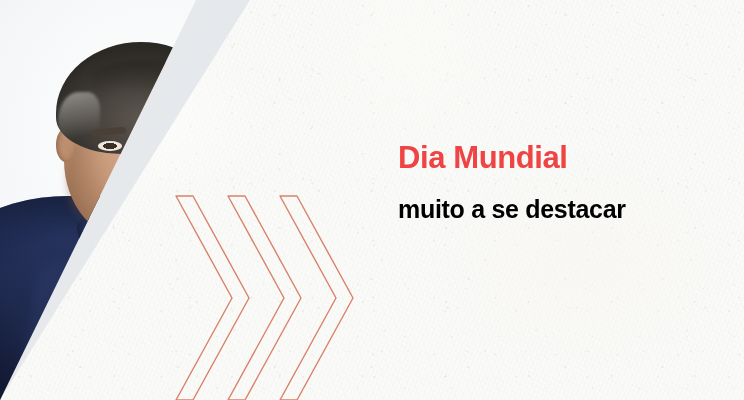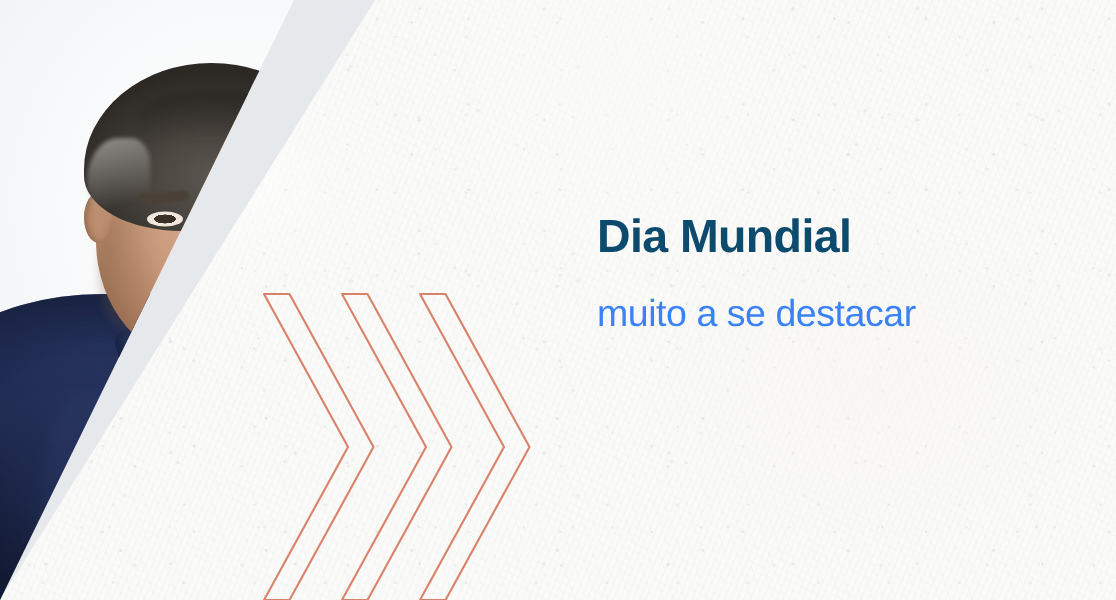--- a/index.html
+++ b/index.html
@@ -335,29 +335,29 @@
   .headline {
     position: absolute;
     left: 398px;
     top: 138px;
     width: 320px;
   }
   .headline .hl-1,
   .headline .hl-2 {
     font-size: 31px;
     font-weight: 700;
-    color: #0c4a6e;
+    color: #ef4444;
     line-height: 1.32;
     letter-spacing: -.4px;
     white-space: nowrap;
   }
   .headline .hl-3 {
     font-size: 25px;
-    font-weight: 400;
-    color: #3b82f6;
+    font-weight: 700;
+    color: #000000;
     line-height: 1.3;
     letter-spacing: -.3px;
     margin-top: 14px;
     white-space: nowrap;
   }
 </style>
 </head>
 <body>
 
 <div id="banner">

